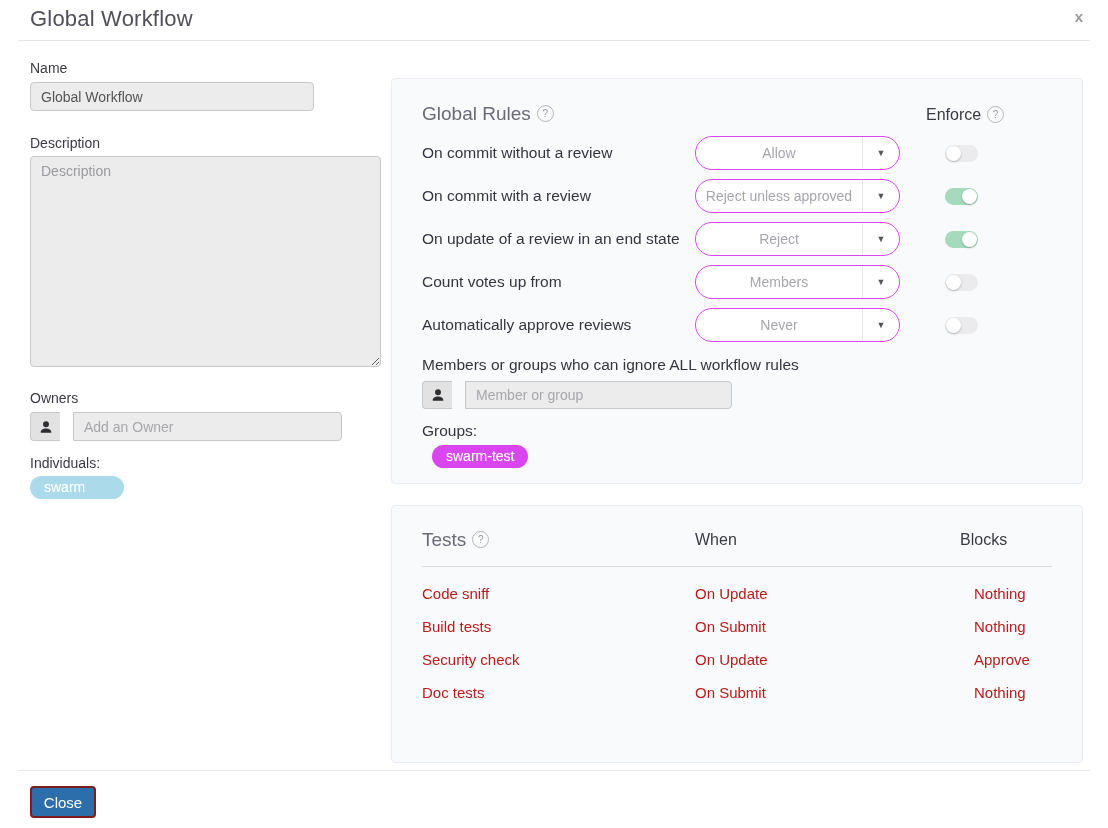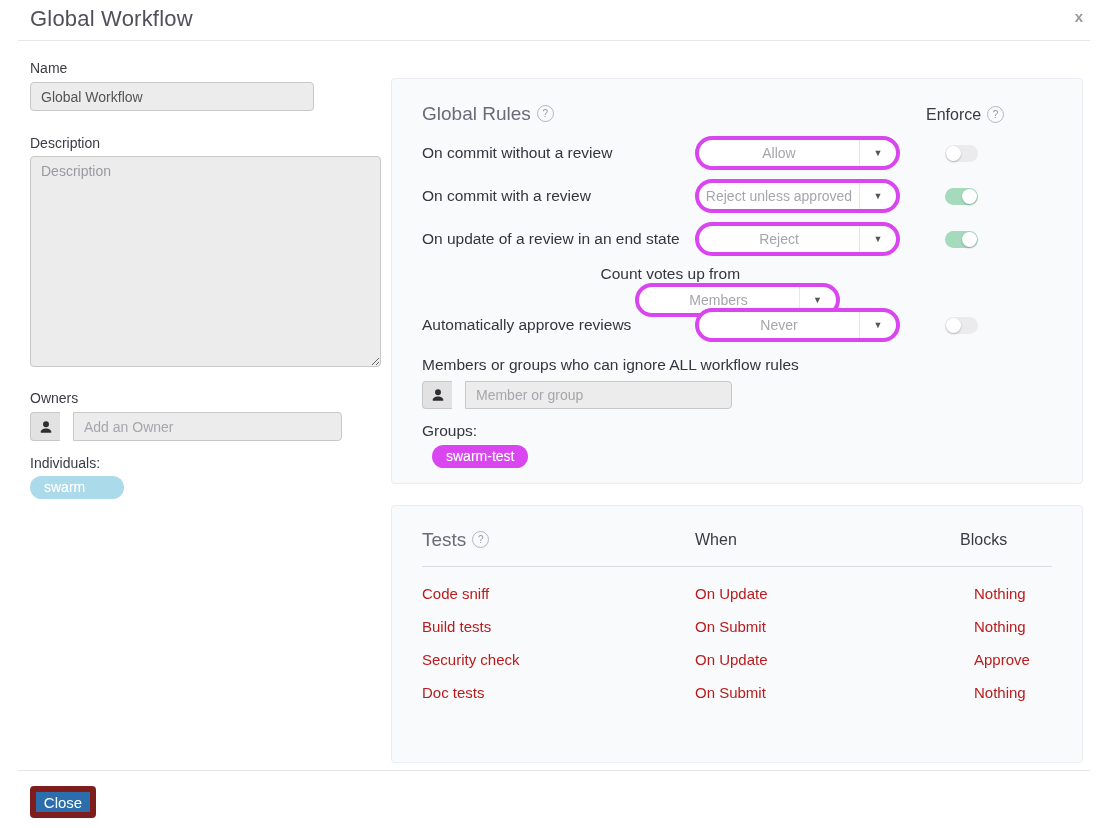--- a/index.html
+++ b/index.html
@@ -82,21 +82,21 @@
   }
   .rule-row{
     position:absolute;left:30px;right:30px;height:34px;
     display:flex;align-items:center;
   }
   .rule-label{
     flex:none;width:273px;font-size:15.5px;color:#35353f;
   }
   .pill-select{
     flex:none;width:205px;height:34px;box-sizing:border-box;
-    display:flex;background:#ffffff;border:4px solid #d946ef;border-radius:17px;
+    display:flex;background:#ffffff;border:1px solid #d946ef;border-radius:17px;
     overflow:hidden;
   }
   .pill-value{
     flex:1;display:flex;align-items:center;justify-content:center;
     font-size:14px;color:#a5a5ad;cursor:default;
   }
   .pill-caret{
     flex:none;width:36px;border-left:1px solid #e6e6eb;
     display:flex;align-items:center;justify-content:center;
     color:#55555c;font-size:9px;cursor:pointer;
@@ -132,21 +132,21 @@
   .test-rows{position:absolute;left:30px;right:30px;top:71px;}
   .test-row{
     height:33px;display:flex;align-items:center;font-size:15px;color:#b91c1c;
   }
   .tcell-name{width:273px;flex:none;}
   .tcell-when{width:265px;flex:none;}
   .tcell-blocks{flex:none;padding-left:14px;}
   
   .btn-close{
     position:absolute;left:30px;top:786px;width:66px;height:32px;
-    background:#2c6dab;border:6px solid #7f1d1d;border-radius:4px;
+    background:#2c6dab;border:2px solid #7f1d1d;border-radius:4px;
     color:#ffffff;font-family:"Liberation Sans",sans-serif;font-size:15px;
     cursor:pointer;
   }
 </style>
 </head>
 <body>
 
 <div>
 
   <div class="modal-title">Global Workflow</div>
@@ -208,21 +208,21 @@
       <span class="rule-label">On update of a review in an end state</span>
       <span class="pill-select">
         <span class="pill-value">Reject</span>
         <span class="pill-caret">▼</span>
       </span>
       <span class="toggle on">
           <span class="knob"></span>
         </span>
     </div>
 
-    <div class="rule-row" style="top:186px;flex-direction:column;">
+    <div class="rule-row" style="top:186px;">
       <span class="rule-label">Count votes up from</span>
       <span class="pill-select">
         <span class="pill-value">Members</span>
         <span class="pill-caret">▼</span>
       </span>
       <span class="toggle">
           <span class="knob"></span>
         </span>
     </div>
 

